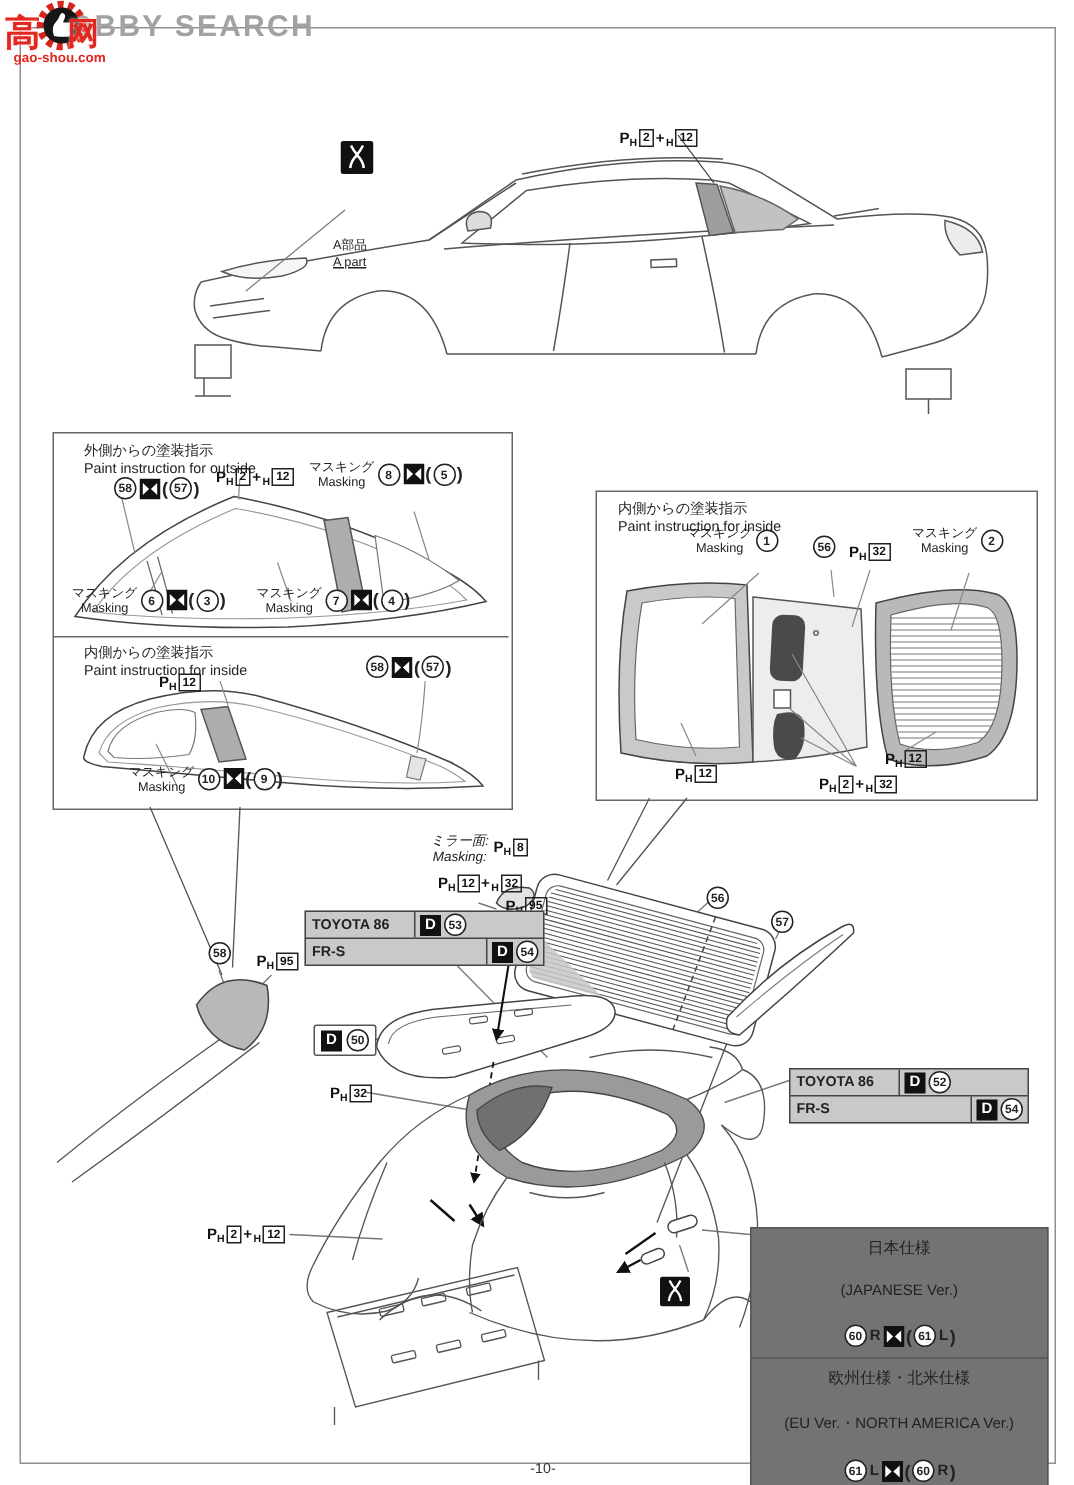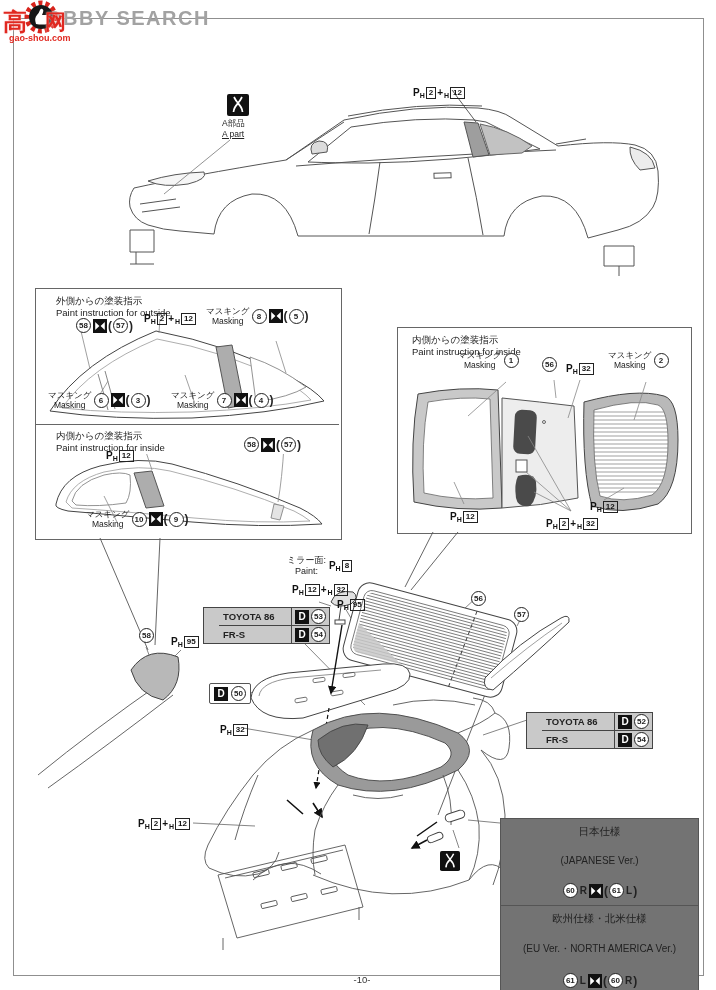--- a/index.html
+++ b/index.html
@@ -23,22 +23,22 @@
   .stack{display:inline-flex;flex-direction:column;align-items:center;font-size:8.5px;line-height:1.2;color:#222;flex:none;}
   .pc{white-space:nowrap;font-size:10px;font-weight:bold;color:#111;}
   .pc sub{font-size:7px;vertical-align:-2px;}
   .pcb{display:inline-block;border:1px solid #222;font-size:8px;line-height:10px;padding:0 2px;margin-left:1px;font-weight:bold;vertical-align:1px;}
   .pcplus{margin:0 1px;}
   .btitle{font-size:9.5px;line-height:1.3;color:#222;}
   .btitle span{display:block;}
   .ibox{position:absolute;border:1px solid #666;background:#fff;}
   
   .etable{position:absolute;border:1px solid #444;background:#c9c9c9;}
-  .etable .erow{display:flex;align-items:center;height:17px;border-bottom:1px solid #444;margin-left:15px;}
-  .etable .erow:last-child{border-bottom:none;}
+  .etable .erow{display:flex;align-items:center;height:17px;border-bottom:1px solid #444;}
+  .etable .erow:last-child{border-bottom:none;gap:48px;}
   .etable .ename{width:64px;padding:0 4px;font-size:9.5px;font-weight:bold;color:#222;}
   .etable .ecell{display:flex;align-items:center;gap:2px;border-left:1px solid #444;height:100%;padding:0 3px;}
   .d50chip{display:inline-flex;align-items:center;gap:3px;border:1px solid #555;background:#fff;padding:2px 4px;border-radius:2px;}
   
   .vbox{position:absolute;border:1px solid #555;background:#737373;}
   .vcell{text-align:center;padding:6px 4px 7px;}
   .vcell.second{border-top:1px solid #555;}
   .vjp{font-size:10.5px;color:#222;}
   .ven{font-size:10px;color:#222;margin-top:16px;}
   .vpair{justify-content:center;margin-top:17px;font-weight:bold;font-size:10px;}
@@ -97,21 +97,21 @@
   </div>
 
   <div class="abs" style="left:227px;top:94px;z-index:2;">
     <svg width="22" height="22" viewBox="0 0 22 22">
       <rect width="22" height="22" rx="2" fill="#111"></rect>
       <path d="M7,3 Q9,7 11,9 M15,3 Q13,7 11,9 M11,9.5 Q7,13 6.5,18 M11,9.5 Q15,13 15.5,18" stroke="#fff" stroke-width="1.7" fill="none"></path>
       <circle cx="11" cy="9.3" r="1.2" fill="#fff"></circle>
     </svg>
   </div>
   <div class="abs" style="left:222px;top:118px;font-size:8.5px;line-height:1.25;">
-    <span style="display:block;">A部品</span>
+    <span style="display:block;margin-top:40px;">A部品</span>
     <span style="display:block;text-decoration:underline;">A part</span>
   </div>
 
   <div class="abs" style="left:413px;top:82px;">
     <span class="pc"><span>P</span><sub>H</sub><span class="pcb">2</span><span class="pcplus">+</span><sub>H</sub><span class="pcb">12</span></span>
   </div>
 
   <div class="ibox" style="left:35px;top:288px;width:305px;height:250px;">
 
     <div class="abs btitle" style="left:20px;top:6px;">
@@ -382,23 +382,23 @@
 
       <g fill="#fff" stroke="#444">
         <rect x="432" y="282" width="20" height="8" rx="4" transform="rotate(-18 442 286)"></rect>
         <rect x="414" y="304" width="16" height="7" rx="3.5" transform="rotate(-22 422 307)"></rect>
       </g>
       <path d="M424,292 L404,306 M414,310 L399,318" stroke="#111" stroke-width="1.5" fill="none" marker-end="url(#ah)"></path>
     </svg>
   </div>
 
   <div class="abs" style="left:287px;top:555px;display:flex;align-items:center;gap:3px;">
-    <span class="stack" style="font-size:9px;">
+    <span class="stack" style="font-size:9px;font-style:italic;">
       <span>ミラー面:</span>
-      <span>Paint:</span>
+      <span>Masking:</span>
     </span>
     <span class="pc"><span>P</span><sub>H</sub><span class="pcb">8</span></span>
   </div>
   <div class="abs" style="left:292px;top:579px;">
     <span class="pc"><span>P</span><sub>H</sub><span class="pcb">12</span><span class="pcplus">+</span><sub>H</sub><span class="pcb">32</span></span>
   </div>
   <span class="cn abs" style="left:303px;top:612px;">59</span>
   <div class="abs" style="left:337px;top:594px;">
     <span class="pc"><span>P</span><sub>H</sub><span class="pcb">95</span></span>
   </div>

